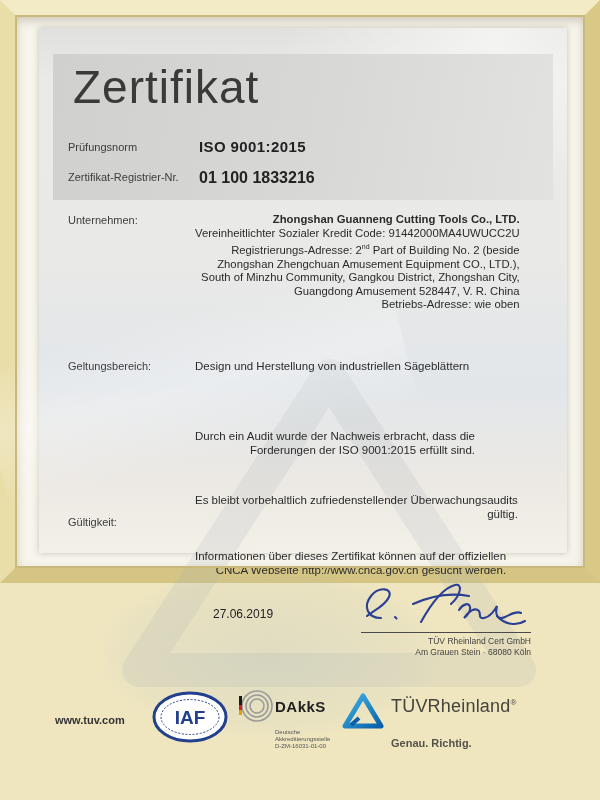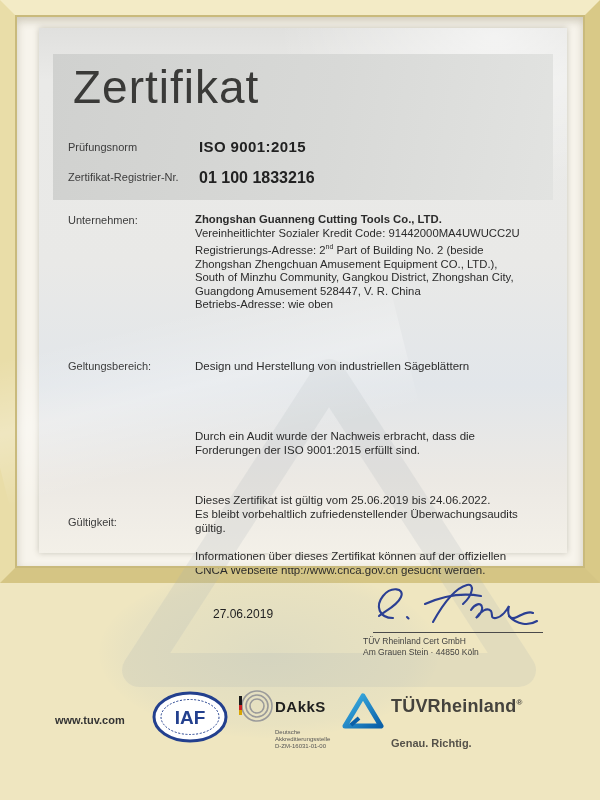--- a/index.html
+++ b/index.html
@@ -27,37 +27,37 @@
     pointer-events:none;}
   
   .hdr{position:absolute;left:14px;right:14px;top:26px;height:146px;
     background:linear-gradient(100deg,#d0d1cf 0%,#d8d9d7 55%,#e2e3e1 100%);}
   .title{position:absolute;left:34px;top:36px;font-size:46px;line-height:46px;
     color:#3a3a38;letter-spacing:1px;}
   .row-label{position:absolute;left:29px;font-size:11px;color:#3c3c3c;}
   .val{position:absolute;left:160px;color:#222;}
   .iso{top:110px;font-size:15px;font-weight:bold;letter-spacing:.4px;}
   .regnr{top:141px;font-size:16px;font-weight:bold;}
-  .body-text{font-size:11.5px;line-height:14px;color:#2b2b2b;white-space:nowrap;}
+  .body-text{font-size:11.5px;line-height:14px;color:#2b2b2b;white-space:nowrap;text-align:right;}
   .blk{position:absolute;left:156px;}
   .company{font-size:11.3px;line-height:13.6px;}
   .company .b{font-weight:bold;}
   sup{font-size:7px;}
   .datetxt{position:absolute;left:156px;top:579px;font-size:12px;color:#222;margin-left:18px;}
-  .sigwrap{position:absolute;right:24px;top:552px;width:180px;}
+  .sigwrap{position:absolute;right:36px;top:552px;width:180px;text-align:right;}
   .sigline{border-top:1.2px solid #4a4a4a;width:170px;margin-left:10px;margin-top:-4px;}
   .issuer{font-size:8.5px;line-height:10.5px;color:#3f3f3f;margin-top:3px;}
   
   .website{position:absolute;left:16px;top:686px;font-size:11px;font-weight:bold;color:#333;}
   .iaf{position:absolute;left:112px;top:662px;}
   .dakks{position:absolute;left:198px;top:660px;width:120px;}
   .dakks-small{font-size:6px;line-height:7px;color:#555;margin-left:38px;margin-top:1px;}
   .tuvlogo{position:absolute;left:302px;top:664px;}
   .tuvtext{position:absolute;left:352px;top:668px;color:#4c4a44;}
-  .brand{font-size:18px;font-weight:bold;letter-spacing:.2px;color:#45433d;}
+  .brand{font-size:18px;font-weight:normal;letter-spacing:.2px;color:#45433d;}
   .brand .reg{font-size:8px;vertical-align:super;}
   .slogan{font-size:11px;font-weight:bold;color:#55524a;margin-top:20px;}
 </style>
 </head>
 <body>
 
 <div class="photo">
   <div class="frame"></div>
   <div class="mat">
     <div class="paper">
@@ -92,21 +92,20 @@
       <div class="row-label" style="top:332px">Geltungsbereich:</div>
       <div class="blk body-text" style="top:331px">Design und Herstellung von industriellen Sägeblättern</div>
 
       <div class="blk body-text" style="top:401px">
         <div>Durch ein Audit wurde der Nachweis erbracht, dass die</div>
         <div>Forderungen der ISO 9001:2015 erfüllt sind.</div>
       </div>
 
       <div class="row-label" style="top:488px">Gültigkeit:</div>
       <div class="blk body-text" style="top:465px">
-        <div>Dieses Zertifikat ist gültig vom 25.06.2019 bis 24.06.2022.</div>
         <div>Es bleibt vorbehaltlich zufriedenstellender Überwachungsaudits</div>
         <div>gültig.</div>
       </div>
 
       <div class="blk body-text" style="top:521px">
         <div>Informationen über dieses Zertifikat können auf der offiziellen</div>
         <div>CNCA Webseite http://www.cnca.gov.cn gesucht werden.</div>
       </div>
 
       <div class="datetxt">27.06.2019</div>
@@ -117,21 +116,21 @@
             <path d="M44,37 l1.5,1.5"></path>
             <path d="M70,42 C80,24 92,8 104,5 C112,3 110,15 100,24"></path>
             <path d="M62,24 C82,15 102,13 118,16"></path>
             <path d="M108,30 C112,24 118,22 119,27 C120,31 116,36 113,38 C118,31 124,27 128,31 C130,34 127,39 133,38 C139,37 144,30 146,26 C144,34 146,41 154,37 C160,34 166,31 170,33"></path>
             <path d="M146,36 C154,45 166,46 174,41"></path>
           </g>
         </svg>
         <div class="sigline"></div>
         <div class="issuer">
           <div>TÜV Rheinland Cert GmbH</div>
-          <div>Am Grauen Stein · 44850 Köln</div>
+          <div>Am Grauen Stein · 68080 Köln</div>
         </div>
       </div>
 
       <div class="website">www.tuv.com</div>
 
       <svg class="iaf" width="78" height="54" viewBox="0 0 78 54">
         <ellipse cx="39" cy="27" rx="36" ry="24" fill="#ffffff" stroke="#23408e" stroke-width="3"></ellipse>
         <ellipse cx="39" cy="27" rx="29" ry="17.5" fill="none" stroke="#23408e" stroke-width="1" stroke-dasharray="2,1.6"></ellipse>
         <text x="39" y="34" text-anchor="middle" font-family="Liberation Sans, sans-serif" font-size="19" font-weight="bold" fill="#23408e" aria-label="IAF">IAF</text>
       </svg>

